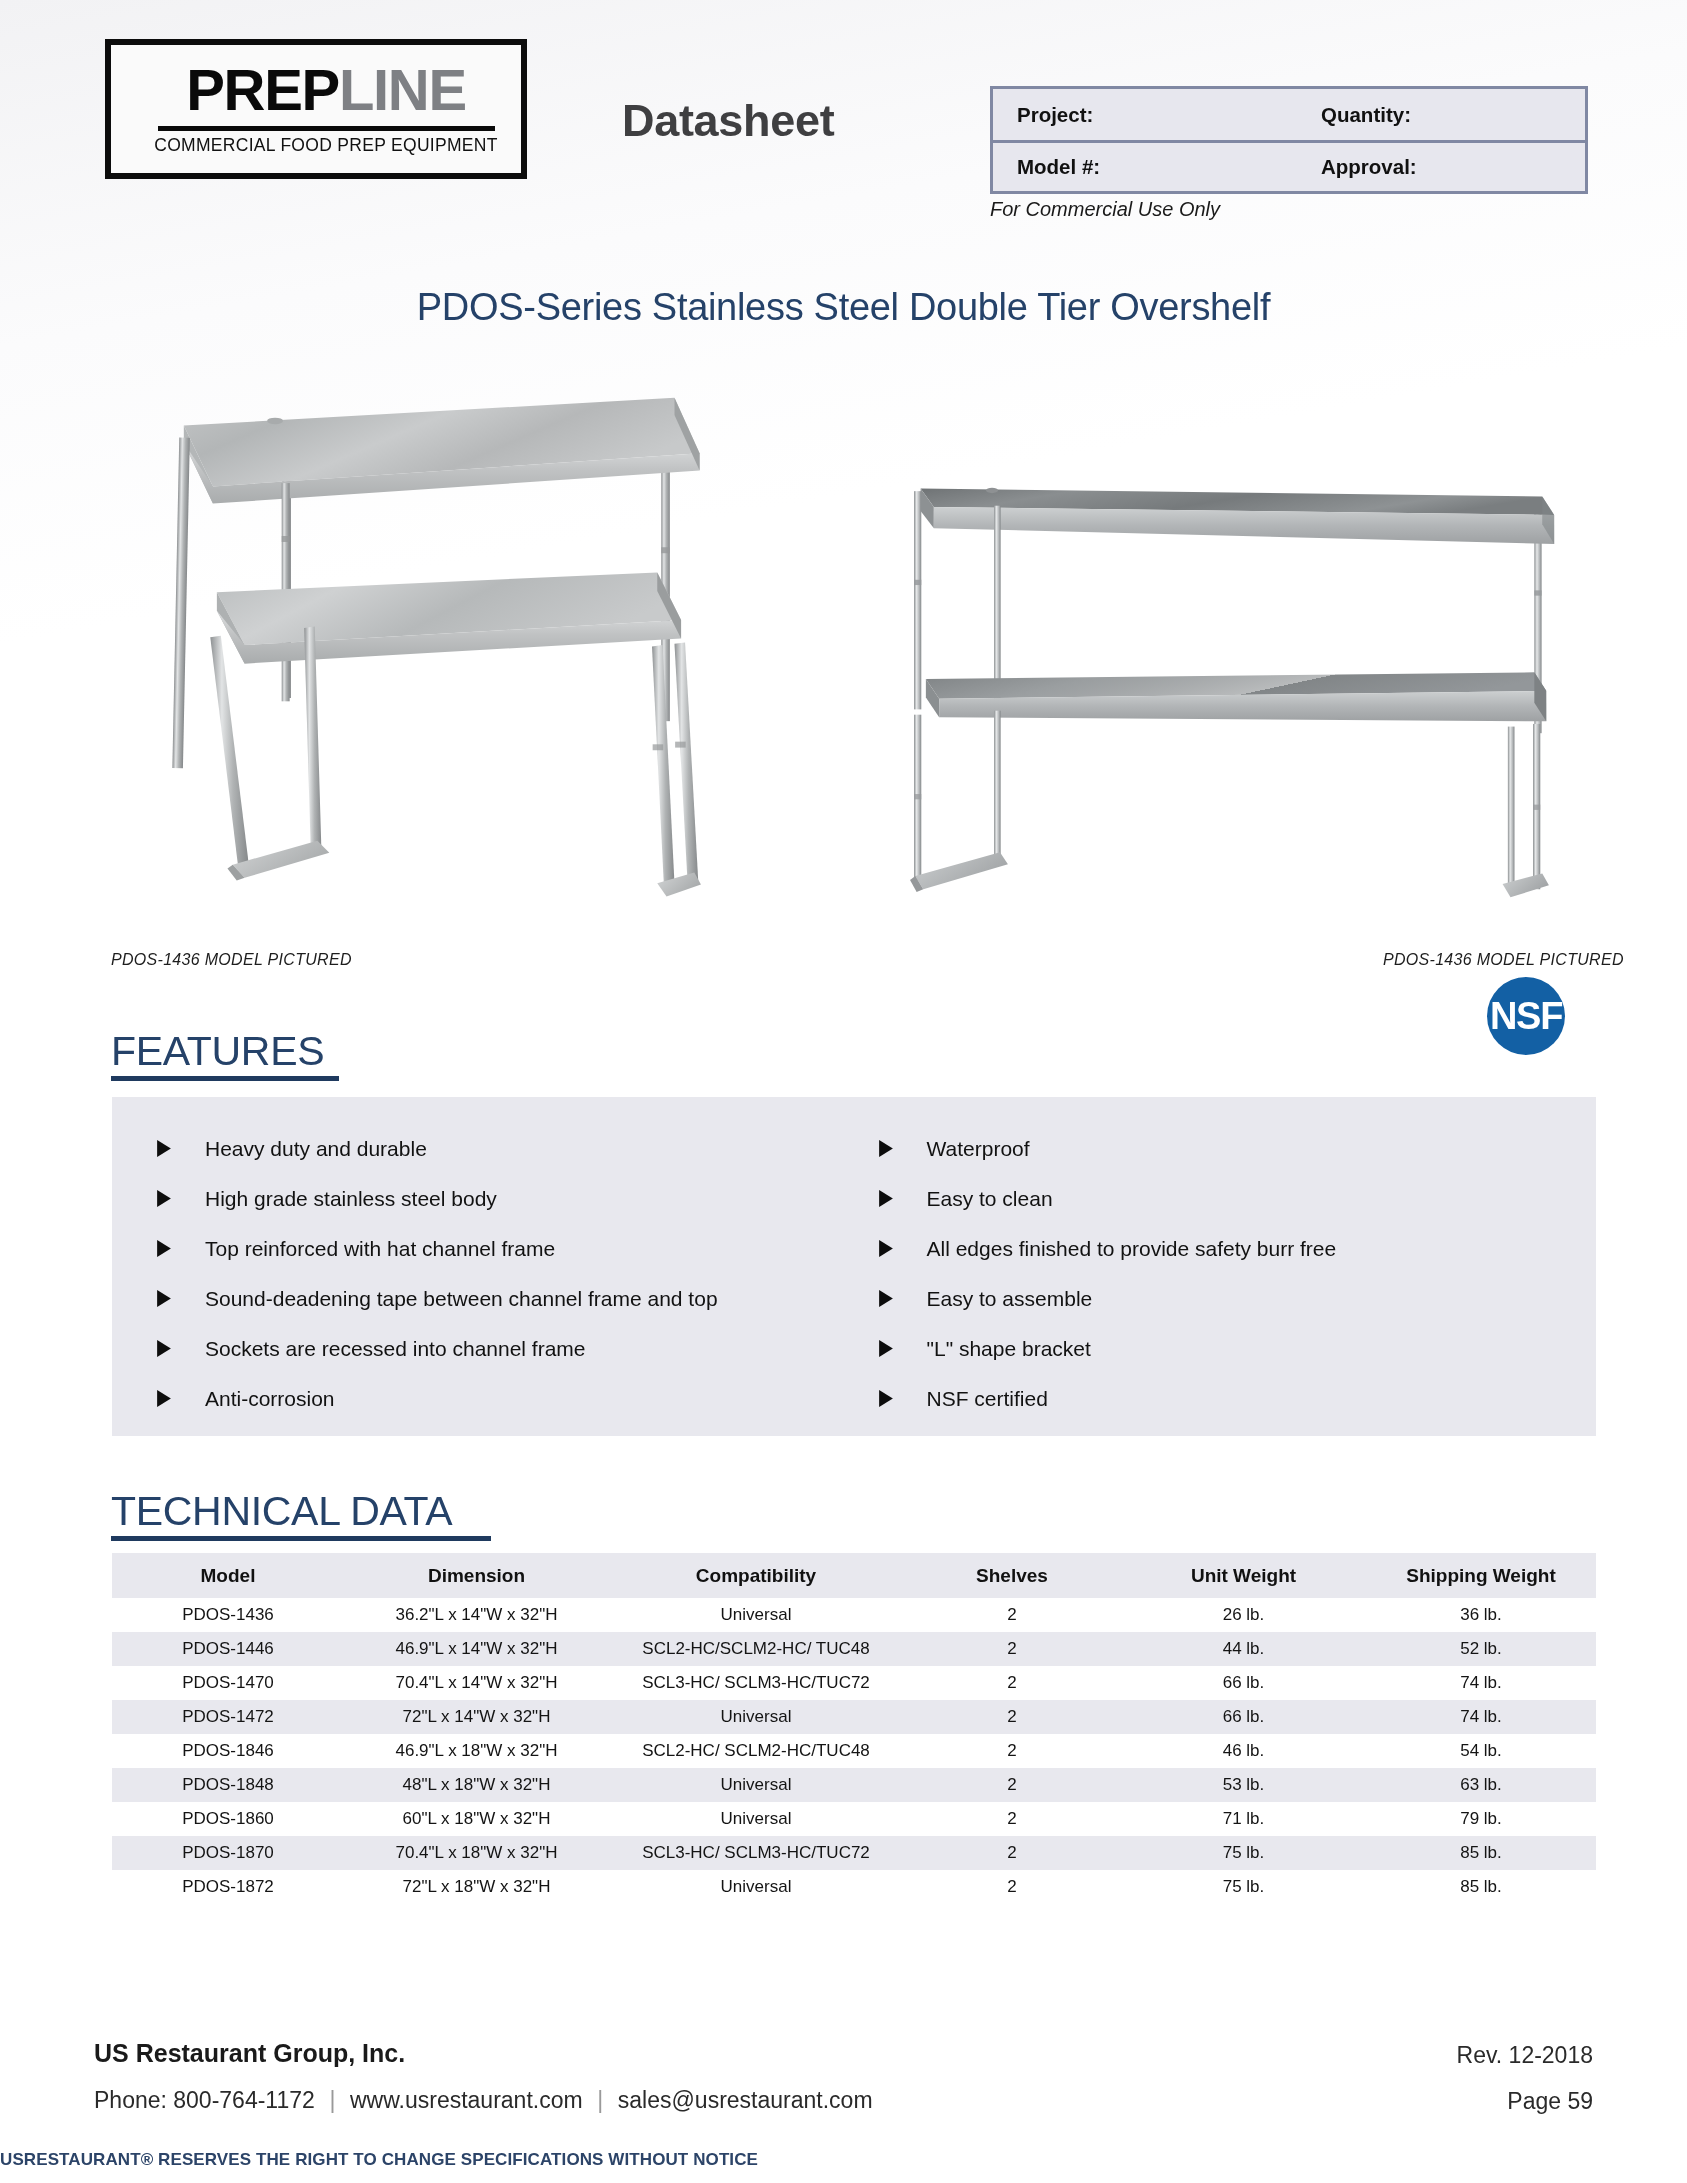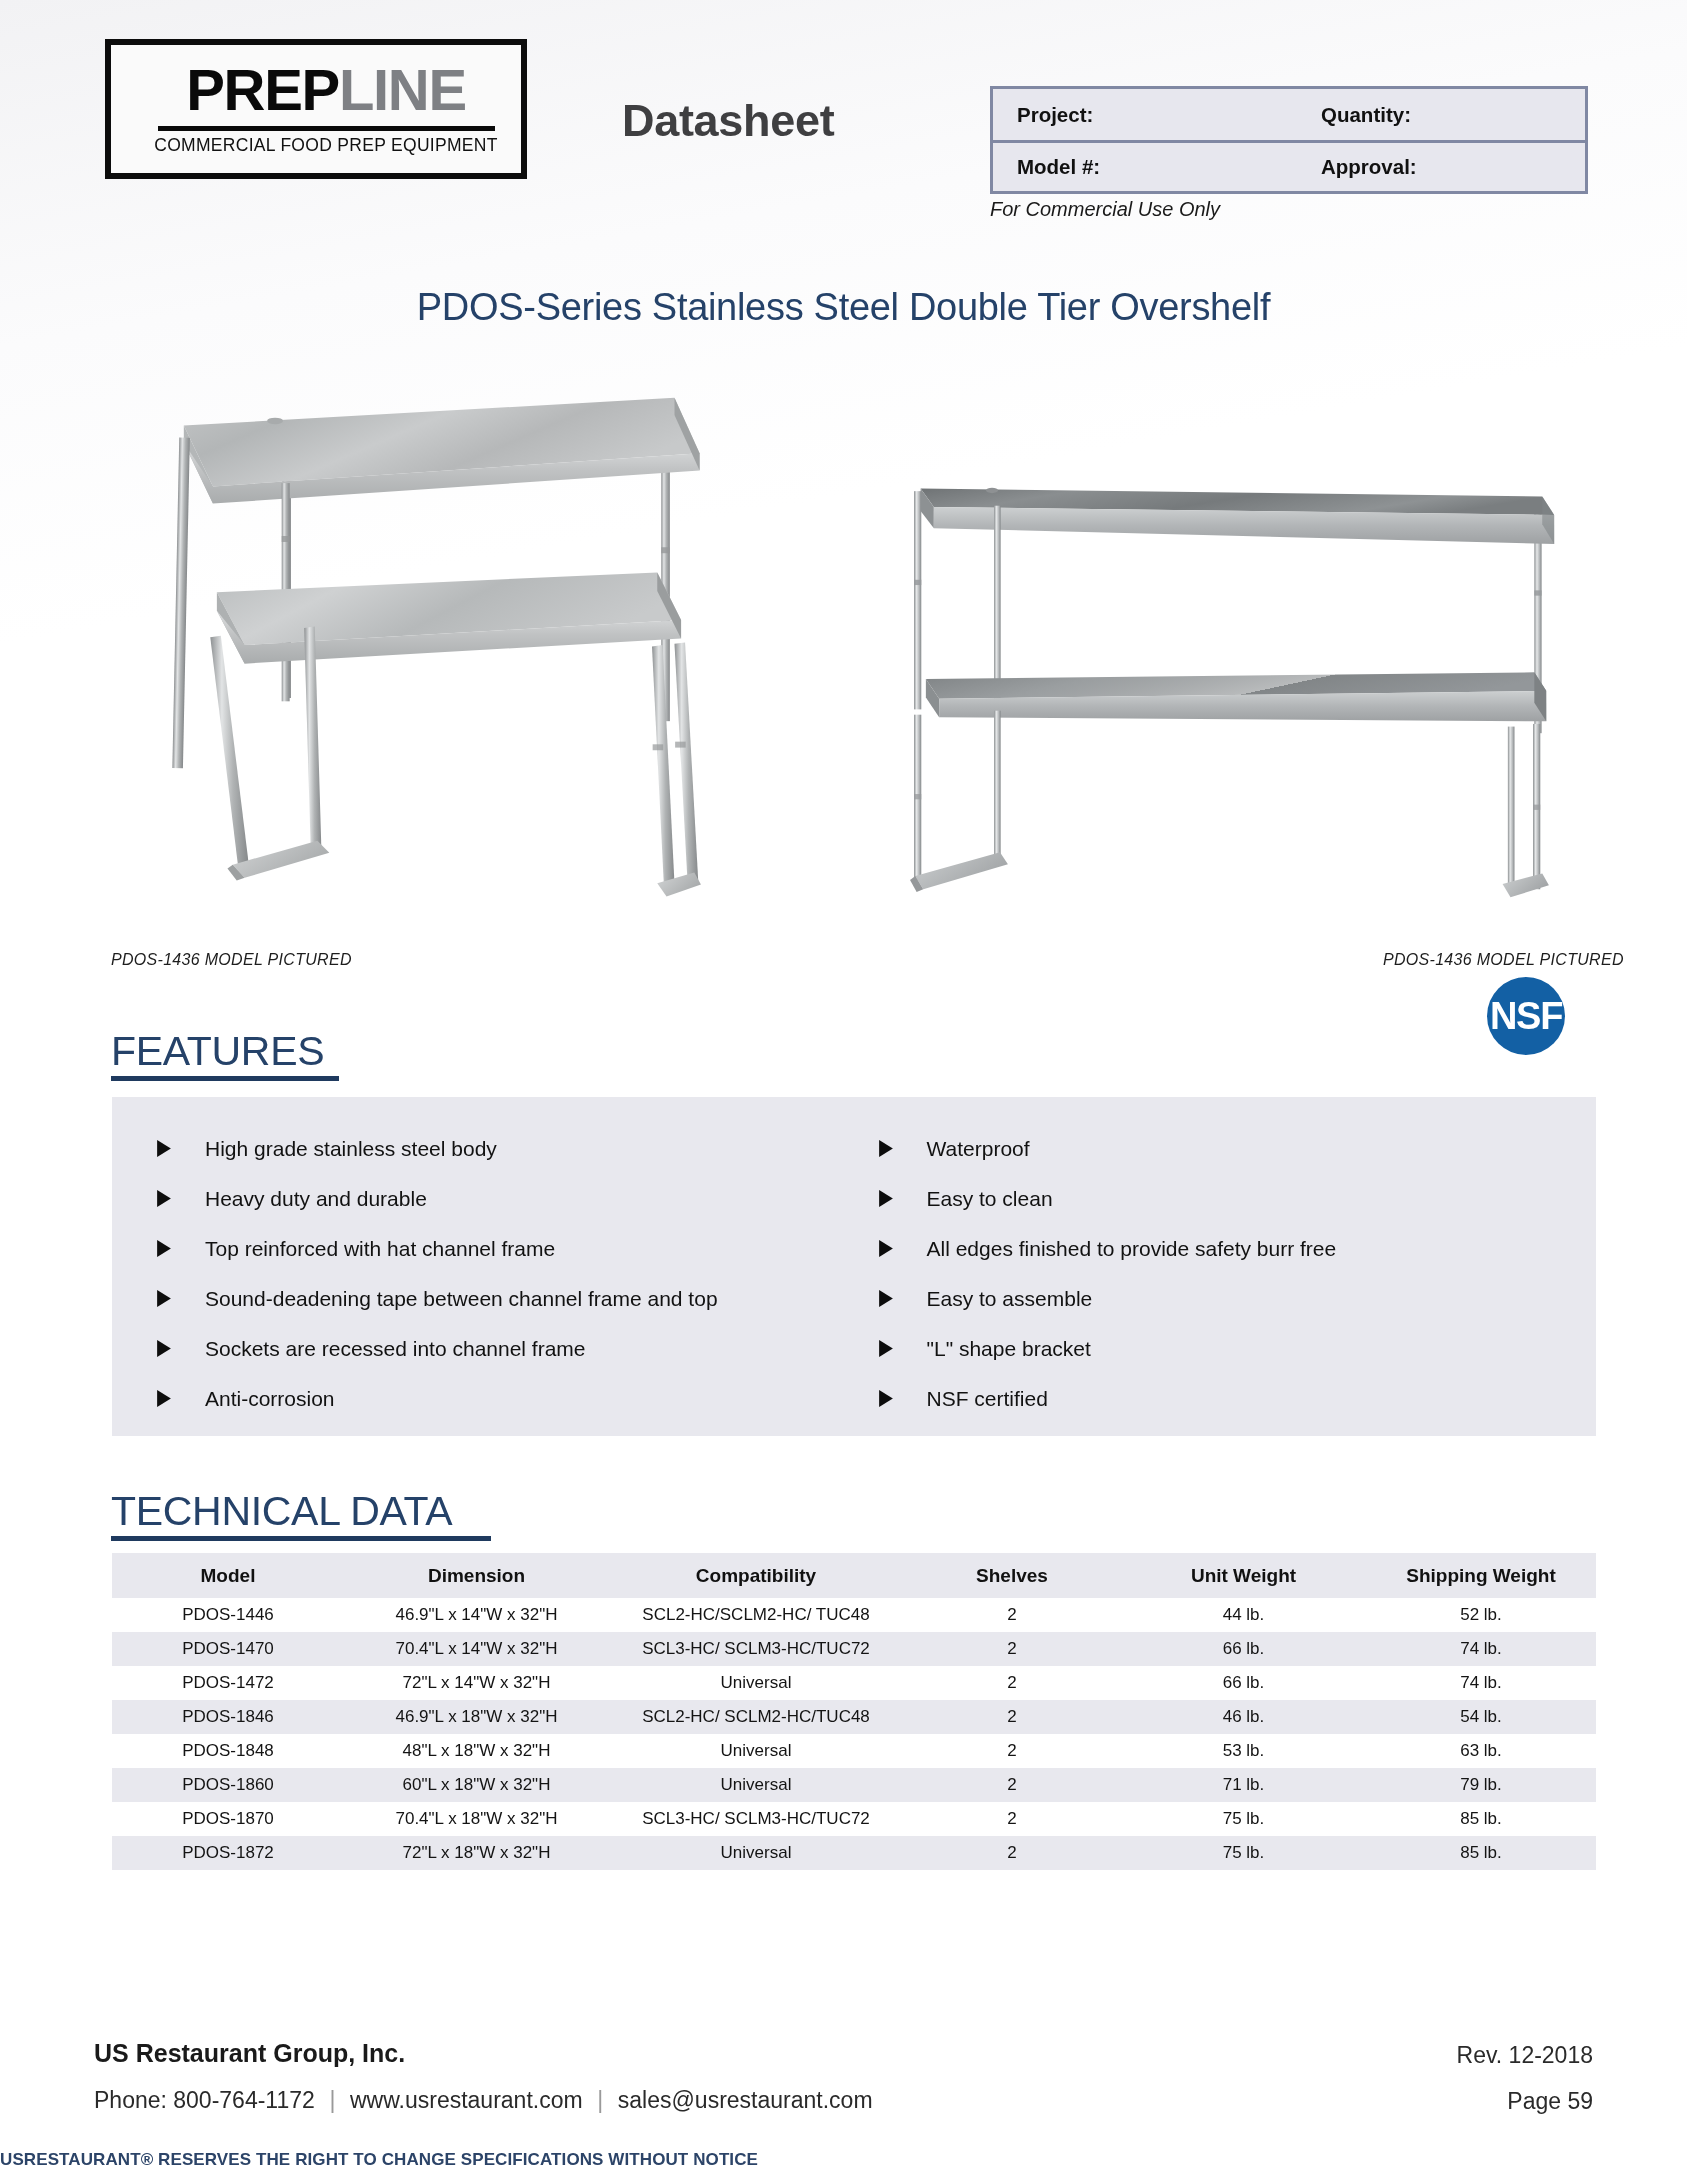--- a/index.html
+++ b/index.html
@@ -470,29 +470,29 @@
   </div>
 
   <div class="features-panel">
     <div class="features-col left">
       <div class="feature-item">
         <span class="bullet-tri">
             <svg width="14" height="17" viewBox="0 0 21 26">
               <polygon points="0,0 21,13 0,26" fill="#0d0d0d"></polygon>
             </svg>
           </span>
+        <span class="feature-text">Heavy duty and durable</span>
+      </div>
+      <div class="feature-item">
+        <span class="bullet-tri">
+            <svg width="14" height="17" viewBox="0 0 21 26">
+              <polygon points="0,0 21,13 0,26" fill="#0d0d0d"></polygon>
+            </svg>
+          </span>
         <span class="feature-text">High grade stainless steel body</span>
-      </div>
-      <div class="feature-item">
-        <span class="bullet-tri">
-            <svg width="14" height="17" viewBox="0 0 21 26">
-              <polygon points="0,0 21,13 0,26" fill="#0d0d0d"></polygon>
-            </svg>
-          </span>
-        <span class="feature-text">Heavy duty and durable</span>
       </div>
       <div class="feature-item">
         <span class="bullet-tri">
             <svg width="14" height="17" viewBox="0 0 21 26">
               <polygon points="0,0 21,13 0,26" fill="#0d0d0d"></polygon>
             </svg>
           </span>
         <span class="feature-text">Top reinforced with hat channel frame</span>
       </div>
       <div class="feature-item">
@@ -584,20 +584,28 @@
         <th class="col-model">Model</th>
         <th class="col-dim">Dimension</th>
         <th class="col-compat">Compatibility</th>
         <th class="col-shelves">Shelves</th>
         <th class="col-unit">Unit Weight</th>
         <th class="col-ship">Shipping Weight</th>
       </tr>
     </thead>
     <tbody>
         <tr>
+          <td class="col-model">PDOS-1436</td>
+          <td class="col-dim">36.2"L x 14"W x 32"H</td>
+          <td class="col-compat">Universal</td>
+          <td class="col-shelves">2</td>
+          <td class="col-unit">26 lb.</td>
+          <td class="col-ship">36 lb.</td>
+        </tr>
+        <tr>
           <td class="col-model">PDOS-1446</td>
           <td class="col-dim">46.9"L x 14"W x 32"H</td>
           <td class="col-compat">SCL2-HC/SCLM2-HC/ TUC48</td>
           <td class="col-shelves">2</td>
           <td class="col-unit">44 lb.</td>
           <td class="col-ship">52 lb.</td>
         </tr>
         <tr>
           <td class="col-model">PDOS-1470</td>
           <td class="col-dim">70.4"L x 14"W x 32"H</td>

